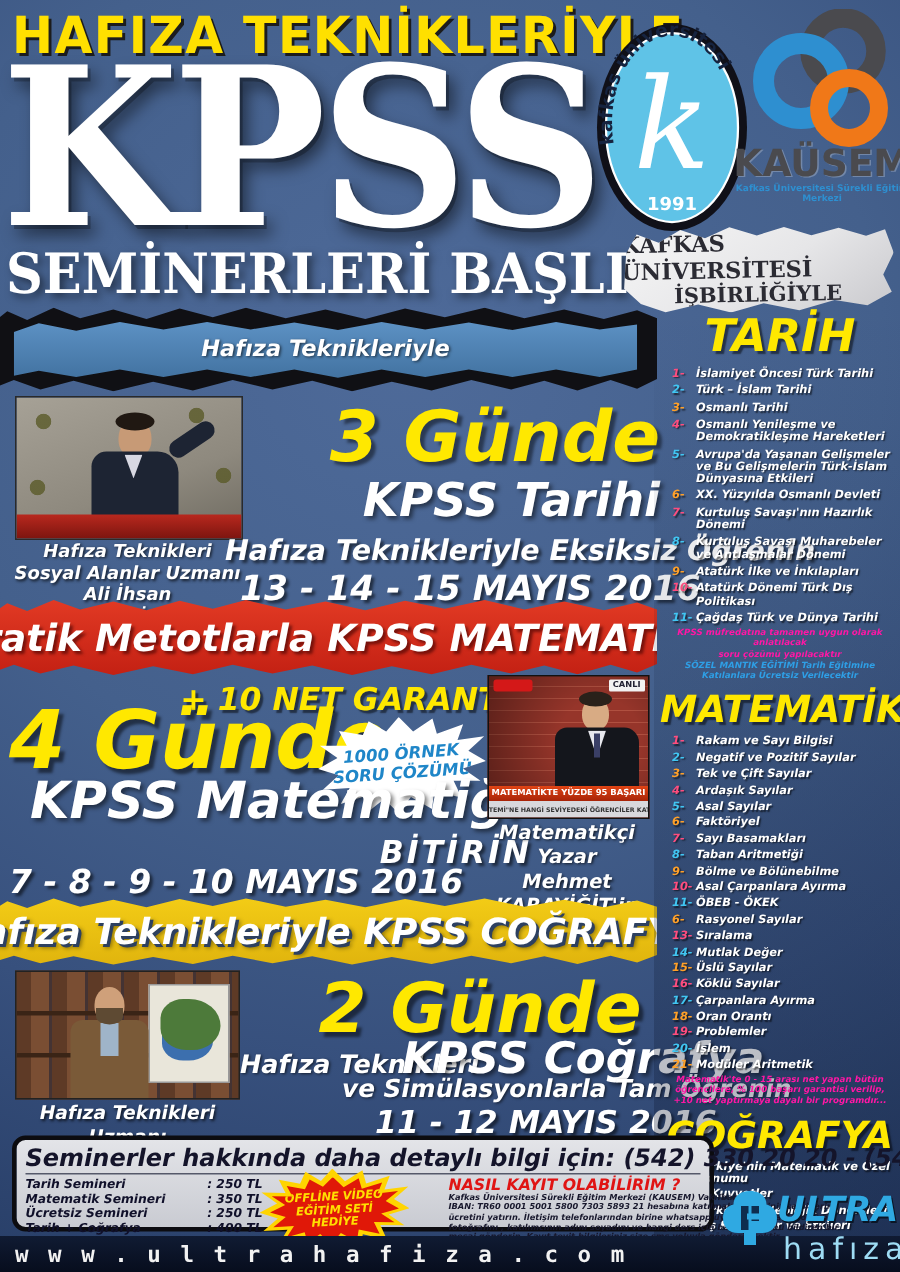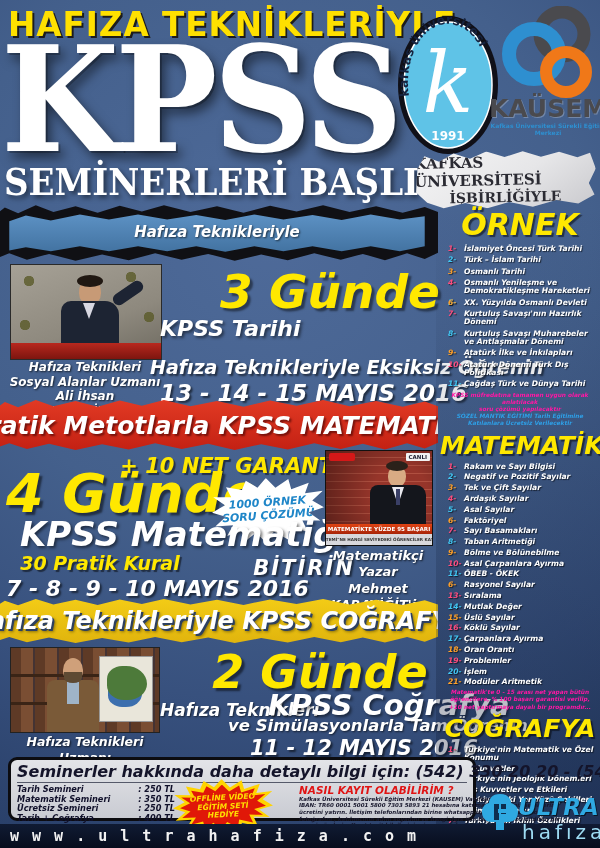--- a/index.html
+++ b/index.html
@@ -77,22 +77,22 @@
   .photoA .hair{position:absolute;left:66px;top:10px;width:26px;height:12px;border-radius:50%;background:#201812;}
   .photoA .suit{position:absolute;left:50px;top:36px;width:58px;height:48px;border-radius:10px 14px 2px 2px;background:#1d2433;}
   .photoA .arm{position:absolute;left:100px;top:22px;width:34px;height:12px;border-radius:6px;background:#1d2433;transform:rotate(-34deg);}
   .photoA .shirt{position:absolute;left:72px;top:38px;width:12px;height:16px;background:#d8d8e2;clip-path:polygon(0 0,100% 0,50% 100%);}
   .capA{left:2px;top:360px;width:166px;text-align:center;color:#fff;
     font-weight:bold;font-style:italic;font-size:12px;line-height:1.22;
     text-shadow:1px 1px 2px rgba(0,0,0,.7);}
   .hlA1{left:160px;top:264px;width:280px;text-align:right;color:#ffe800;
     font-size:47px;font-weight:bold;font-style:italic;
     text-shadow:3px 3px 2px rgba(0,0,0,.45);}
-  .hlA2{left:160px;top:316px;width:280px;text-align:left;color:#fff;
-    font-size:22px;font-weight:bold;font-style:italic;text-shadow:2px 2px 3px rgba(0,0,0,.5);}
+  .hlA2{left:160px;top:316px;width:280px;text-align:right;color:#fff;
+    font-size:31px;font-weight:bold;font-style:italic;text-shadow:2px 2px 3px rgba(0,0,0,.5);}
   .hlA3{left:150px;top:356px;width:330px;text-align:center;color:#fff;
     font-size:19px;font-weight:bold;font-style:italic;text-shadow:2px 2px 2px rgba(0,0,0,.55);white-space:nowrap;}
   .dateA{left:160px;top:380px;width:290px;text-align:center;color:#fff;
     font-size:23px;font-weight:bold;font-style:italic;text-shadow:2px 2px 2px rgba(0,0,0,.55);white-space:nowrap;}
 
   
   .garB{left:112px;top:454px;width:260px;text-align:center;color:#ffe800;
     font-size:21px;font-weight:bold;font-style:italic;text-shadow:2px 2px 1px rgba(0,0,0,.5);white-space:nowrap;}
   .hlB1{left:6px;top:462px;width:230px;text-align:center;color:#ffe800;
     font-size:54px;font-weight:bold;font-style:italic;text-shadow:3px 3px 2px rgba(0,0,0,.5);white-space:nowrap;}
@@ -275,21 +275,20 @@
   <div class="abs bandB torn">
     <span>Pratik Metotlarla KPSS MATEMATİK</span>
   </div>
   <div class="abs garB">+ 10 NET GARANTİSİ</div>
   <div class="abs hlB1">4 Günde</div>
   <div class="abs burstB">
     <div>1000 ÖRNEK</div>
     <div>SORU ÇÖZÜMÜ</div>
   </div>
   <div class="abs hlB2">KPSS Matematiği</div>
-  <div class="abs subB1">30 Pratik Kural</div>
   <div class="abs subB2">BİTİRİN</div>
   <div class="abs dateB">7 - 8 - 9 - 10  MAYIS 2016</div>
 
   <div class="abs tvB">
     <div class="shade"></div>
     <div class="logo"></div>
     <div class="canli">CANLI</div>
     <div class="head"></div>
     <div class="hair"></div>
     <div class="suit"></div>
@@ -320,27 +319,27 @@
     <div>Hafıza Teknikleri Uzmanı</div>
     <div>Kadir SIRMA</div>
   </div>
   <div class="abs hlC1">2 Günde</div>
   <div class="abs preC">Hafıza Teknikleri</div>
   <div class="abs hlC2">KPSS Coğrafya</div>
   <div class="abs hlC3">ve Simülasyonlarla Tam Öğrenin</div>
   <div class="abs dateC">11 - 12  MAYIS 2016</div>
 
   <div class="abs sidebar">
-    <div class="sb-title t1">ÖRNEK</div>
+    <div class="sb-title t1">TARİH</div>
     <ul class="sb-list t-list">
         <li><span class="num">1-</span><span>İslamiyet Öncesi Türk Tarihi</span></li>
         <li><span class="num">2-</span><span>Türk – İslam Tarihi</span></li>
         <li><span class="num">3-</span><span>Osmanlı Tarihi</span></li>
         <li><span class="num">4-</span><span>Osmanlı Yenileşme ve Demokratikleşme Hareketleri</span></li>
-        <li><span class="num">5-</span></li>
+        <li><span class="num">5-</span><span>Avrupa'da Yaşanan Gelişmeler ve Bu Gelişmelerin Türk-İslam Dünyasına Etkileri</span></li>
         <li><span class="num">6-</span><span>XX. Yüzyılda Osmanlı Devleti</span></li>
         <li><span class="num">7-</span><span>Kurtuluş Savaşı'nın Hazırlık Dönemi</span></li>
         <li><span class="num">8-</span><span>Kurtuluş Savaşı Muharebeler ve Antlaşmalar Dönemi</span></li>
         <li><span class="num">9-</span><span>Atatürk İlke ve İnkılapları</span></li>
         <li><span class="num">10-</span><span>Atatürk Dönemi Türk Dış Politikası</span></li>
         <li><span class="num">11-</span><span>Çağdaş Türk ve Dünya Tarihi</span></li>
       </ul>
     <div class="sb-note pink">
       <div>KPSS müfredatına tamamen uygun olarak anlatılacak</div>
       <div>soru çözümü yapılacaktır</div>

